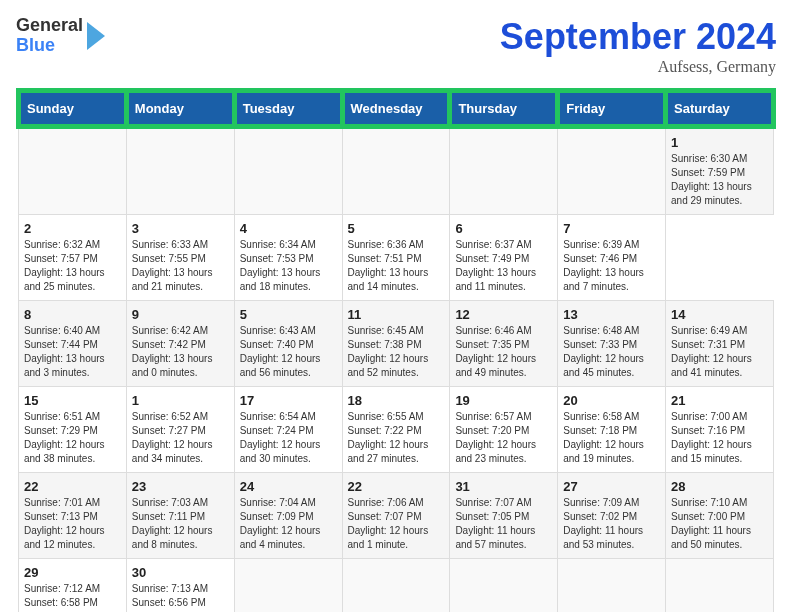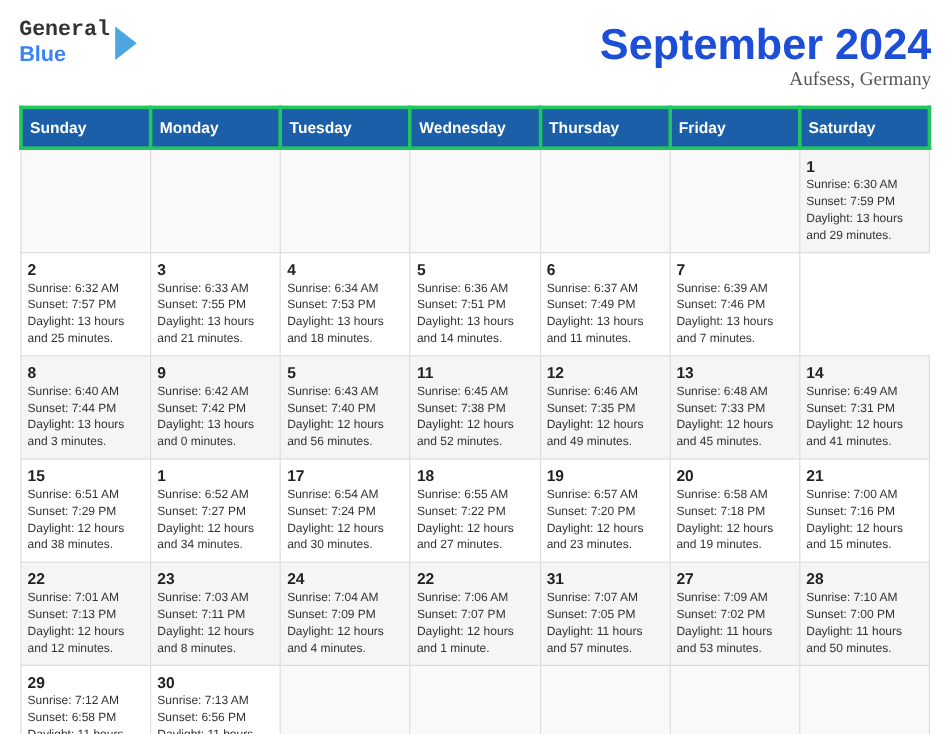--- a/index.html
+++ b/index.html
@@ -21,21 +21,21 @@
       align-items: center;
     }
     .logo-text {
       display: flex;
       flex-direction: column;
       font-size: 18px;
       font-weight: bold;
       line-height: 1.1;
       color: #333;
     }
-    .logo-text .general { color: #333; font-family: Liberation Mono, monospace; }
+    .logo-text .general { color: #333; }
     .logo-text .blue { color: #3b82f6; }
     .logo-arrow {
       width: 0;
       height: 0;
       border-top: 14px solid transparent;
       border-bottom: 14px solid transparent;
       border-left: 18px solid #4da6e0;
       margin-left: 4px;
       align-self: center;
     }
@@ -59,21 +59,21 @@
     }
     thead tr {
       background-color: #1a5fa8;
       color: white;
     }
     thead th {
       padding: 8px 6px;
       font-size: 13px;
       font-weight: bold;
       text-align: left;
-      border: 3px solid #22c55e;
+      border: 5px solid #22c55e;
     }
     tbody tr {
       vertical-align: top;
     }
     tbody tr:nth-child(odd) {
       background-color: #f5f5f5;
     }
     tbody tr:nth-child(even) {
       background-color: #ffffff;
     }

